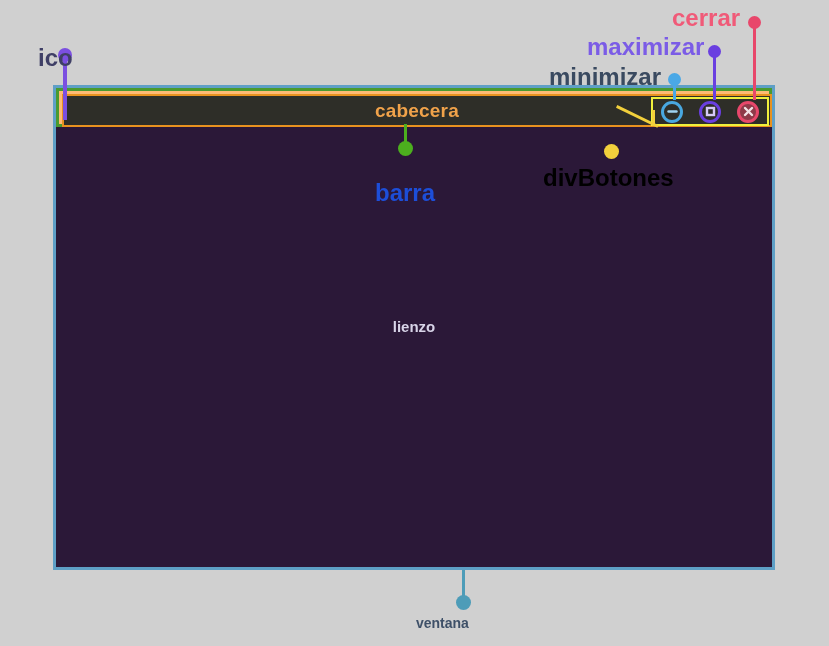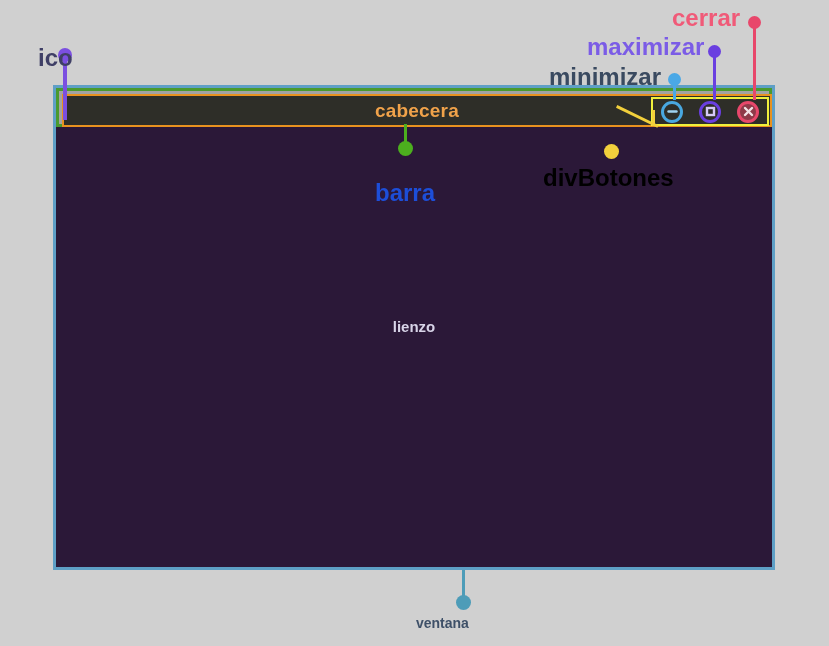--- a/index.html
+++ b/index.html
@@ -36,21 +36,21 @@
 
   
   .barra {
     position: absolute;
     left: 0px;
     top: 0px;
     width: 716px;
     height: 39px;
     border: 3px solid #4a9a2e;
     box-sizing: border-box;
-    background: #a3a3a3;
+    background: #fdba74;
   }
 
   
   .cabecera {
     position: absolute;
     left: 3px;
     top: 3px;
     width: 710px;
     height: 33px;
     border: 2px solid #e8921f;

